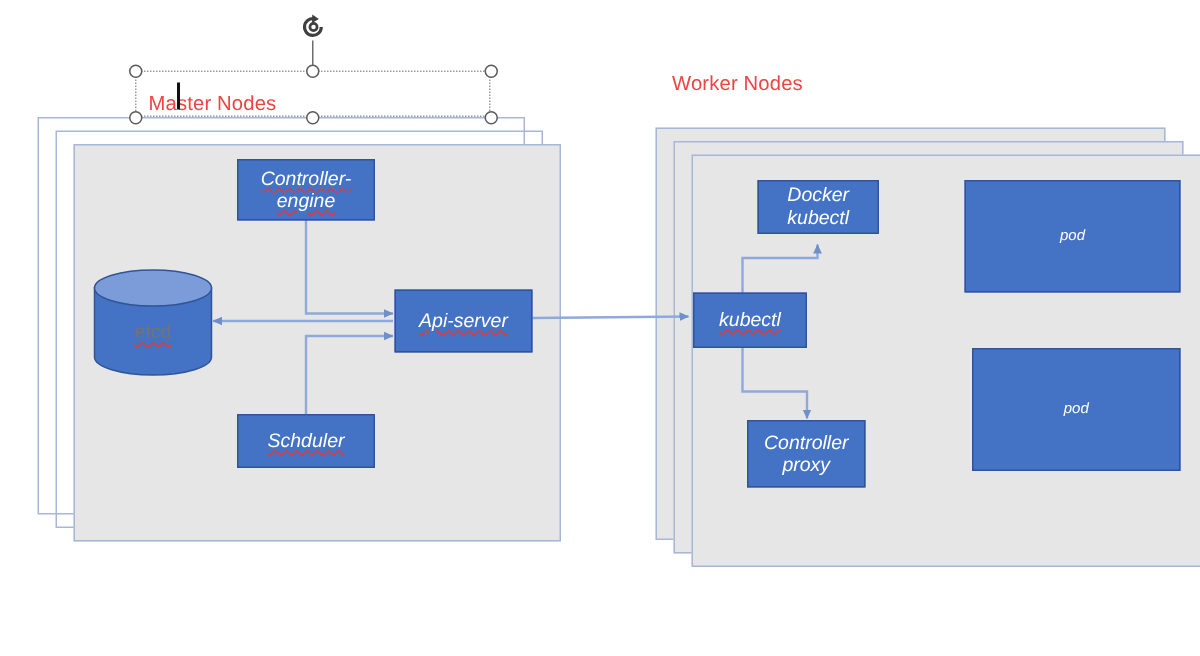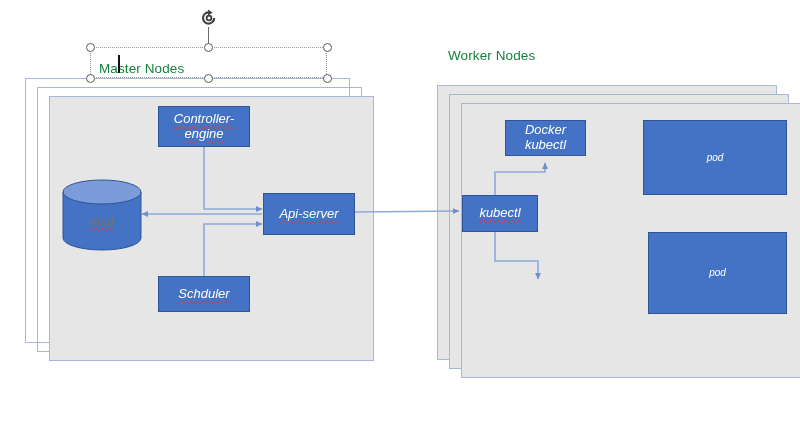--- a/index.html
+++ b/index.html
@@ -29,21 +29,21 @@
     box-sizing: border-box;
     border: 1px solid #a7b7d8;
   }
   .node-layer.filled { background: #e6e6e6; }
   .node-layer.hollow { background: transparent; }
 
   
   .group-caption {
     position: absolute;
     font-size: 13.5px;
-    color: #15803d;
+    color: #ef4444;
     letter-spacing: .1px;
     white-space: nowrap;
     font-family: "Liberation Sans", sans-serif;
   }
 
   
   .box {
     position: absolute;
     box-sizing: border-box;
     background: #4472c4;
@@ -201,20 +201,23 @@
   </div>
 
   <div class="box" style="left:505px; top:120px; width:81px; height:36px;">
     <span class="lbl"><span>Docker</span><br><span>kubectl</span></span>
   </div>
 
   <div class="box" style="left:462px; top:195px; width:76px; height:37px;">
     <span class="lbl misspell">kubectl</span>
   </div>
 
+  <div class="box" style="left:498px; top:280px; width:79px; height:45px;">
+    <span class="lbl"><span>Controller</span><br><span>proxy</span></span>
+  </div>
 
   <div class="box pod" style="left:643px; top:120px; width:144px; height:75px;">
     <span class="lbl">pod</span>
   </div>
 
   <div class="box pod" style="left:648px; top:232px; width:139px; height:82px;">
     <span class="lbl">pod</span>
   </div>
 
   <div class="group-caption" style="left:99px; top:61px;text-align:center;">

